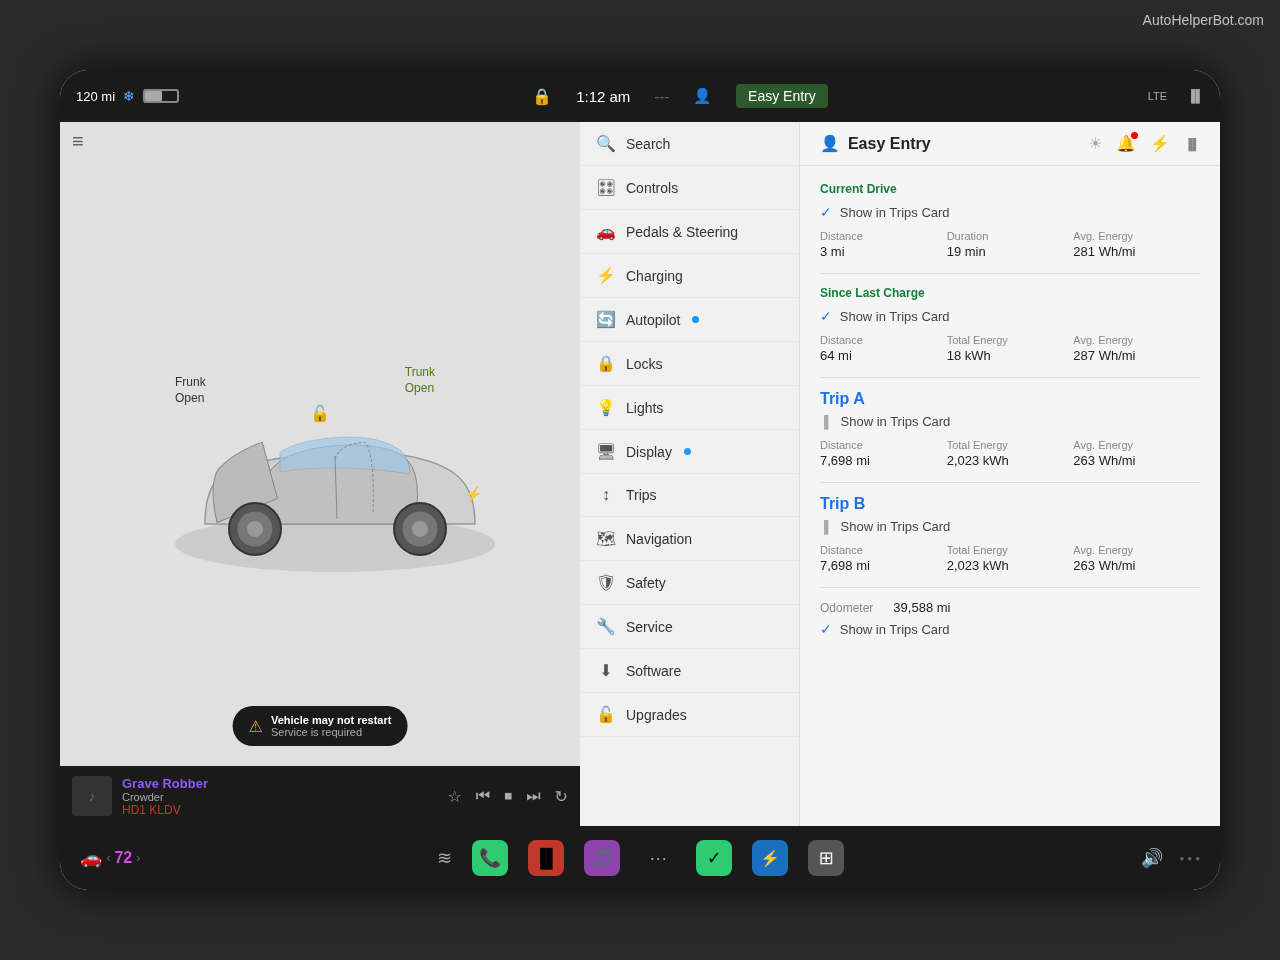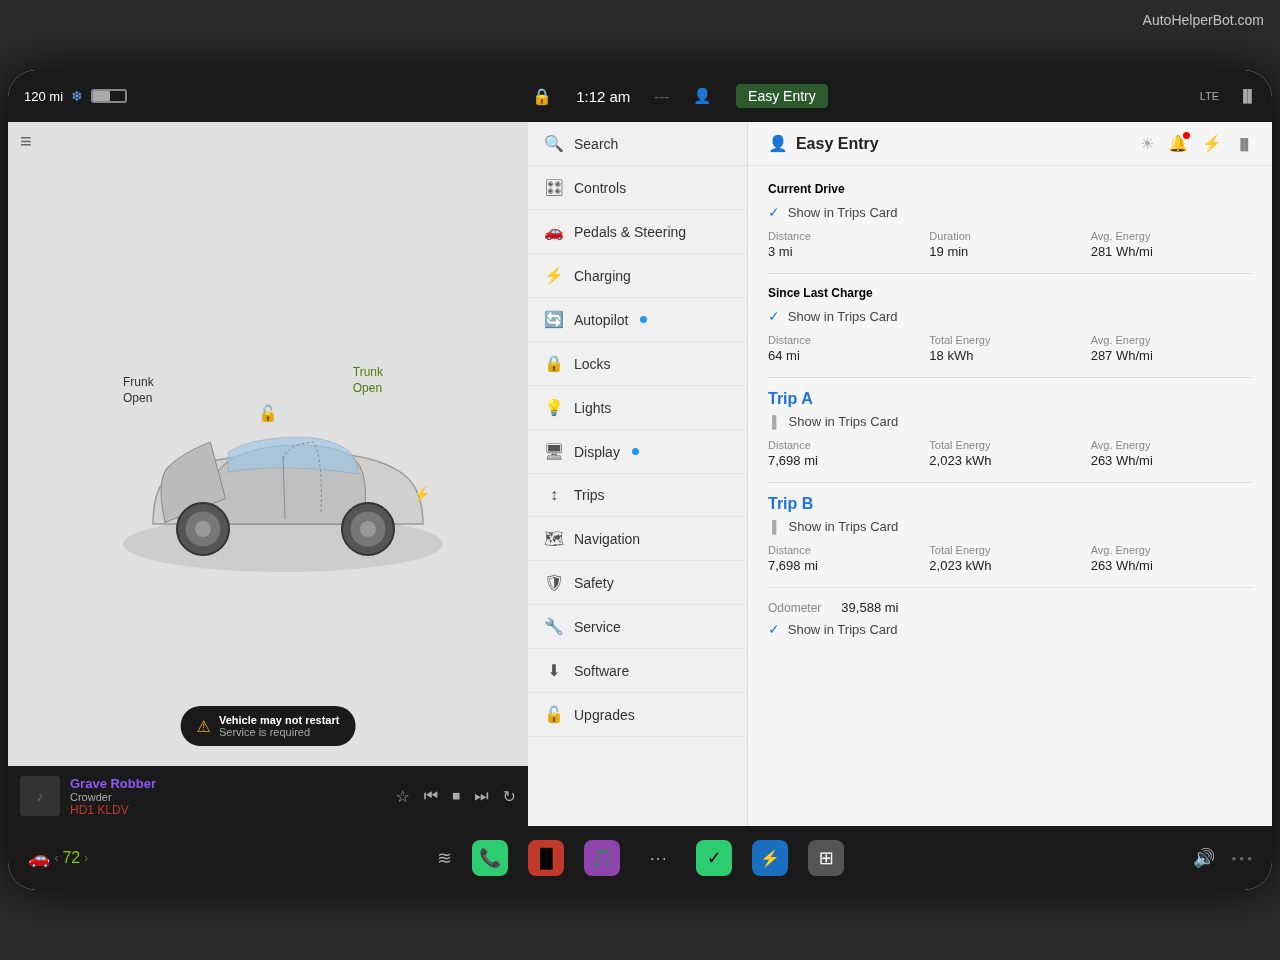--- a/index.html
+++ b/index.html
@@ -16,21 +16,21 @@
     .watermark {
       position: absolute;
       top: 12px;
       right: 16px;
       color: rgba(255,255,255,0.7);
       font-size: 14px;
       font-weight: 500;
       z-index: 100;
     }
     .screen {
-      width: 1264px;
+      width: 1160px;
       height: 820px;
       background: #e8e8e8;
       border-radius: 28px;
       overflow: hidden;
       display: flex;
       flex-direction: column;
       box-shadow: 0 0 40px rgba(0,0,0,0.8);
       position: relative;
     }
     
@@ -248,21 +248,21 @@
       align-items: center;
       gap: 14px;
       color: #888;
       font-size: 16px;
     }
     .notif-icon { position: relative; }
     .notif-dot { width: 7px; height: 7px; background: red; border-radius: 50%; position: absolute; top: -2px; right: -2px; }
     .right-content { padding: 16px 20px; }
     .section-label {
       font-size: 12px;
-      color: #000000;
+      color: #15803d;
       font-weight: 600;
       margin-bottom: 8px;
       text-transform: none;
     }
     .checkbox-row {
       display: flex;
       align-items: center;
       gap: 8px;
       margin-bottom: 10px;
     }
@@ -308,21 +308,21 @@
       flex-shrink: 0;
     }
     .taskbar-left {
       display: flex;
       align-items: center;
       gap: 4px;
       color: #aaa;
     }
     .taskbar-car-icon { color: #aaa; font-size: 18px; }
     .taskbar-chevron { color: #666; font-size: 12px; }
-    .taskbar-temp { color: #84cc16; font-size: 16px; font-weight: 400; }
+    .taskbar-temp { color: #d946ef; font-size: 16px; font-weight: 700; }
     .taskbar-apps {
       display: flex;
       align-items: center;
       gap: 20px;
     }
     .app-icon {
       width: 36px; height: 36px;
       border-radius: 8px;
       display: flex;
       align-items: center;

